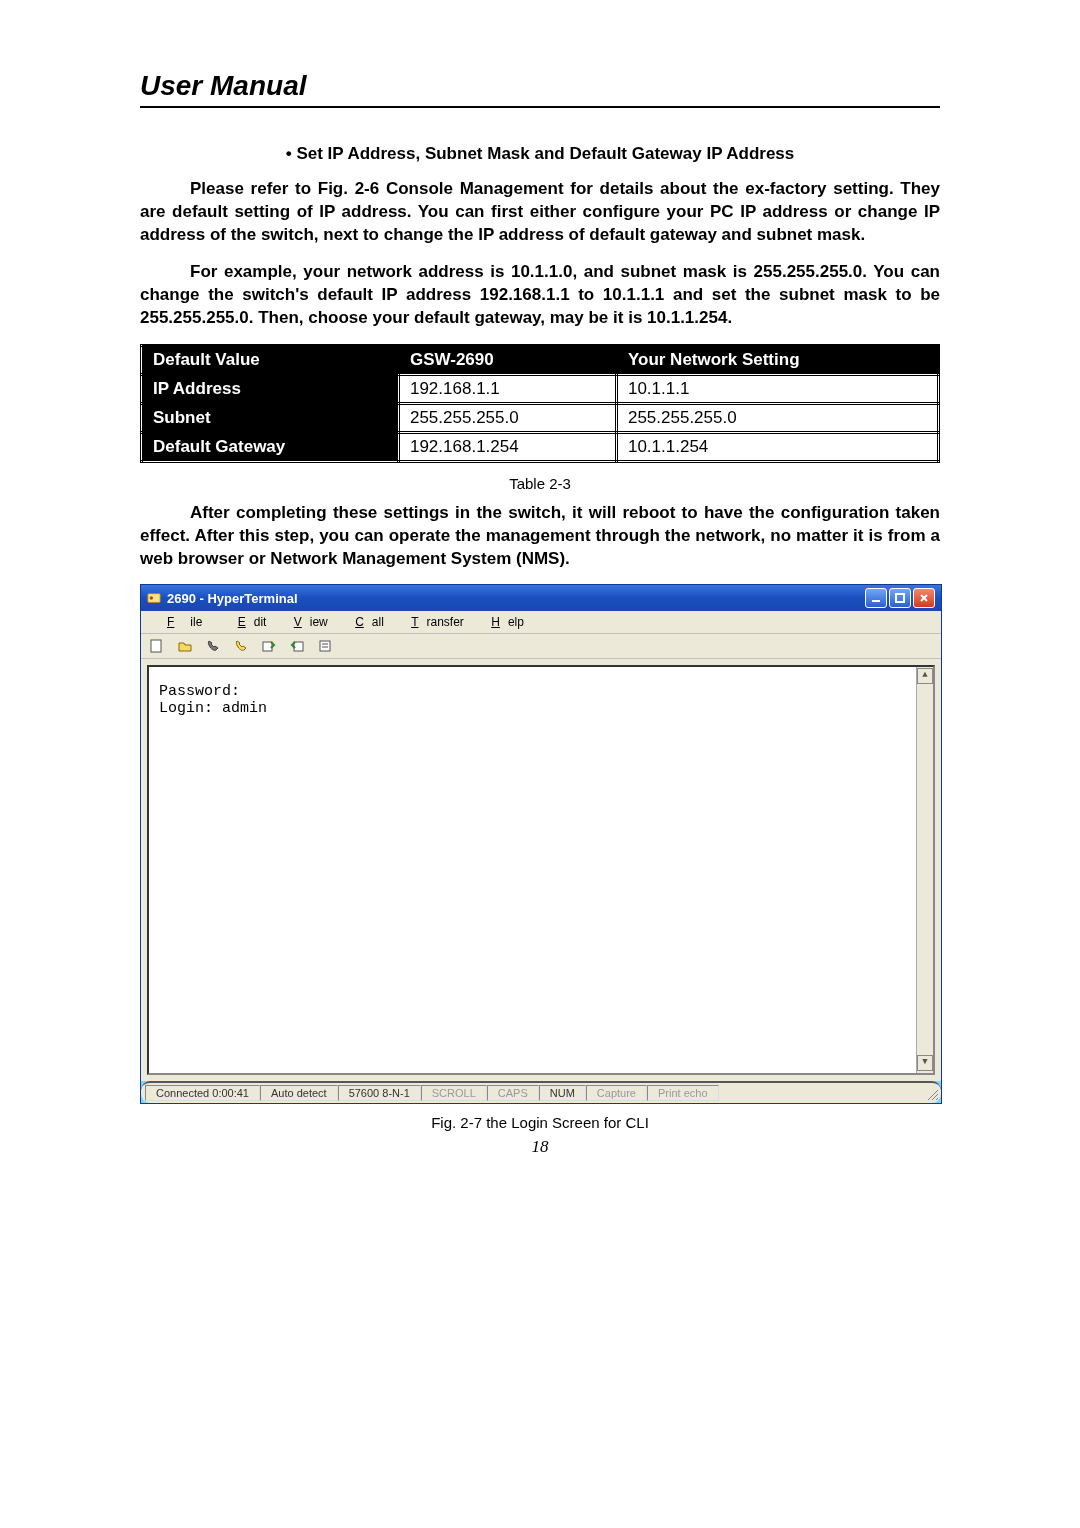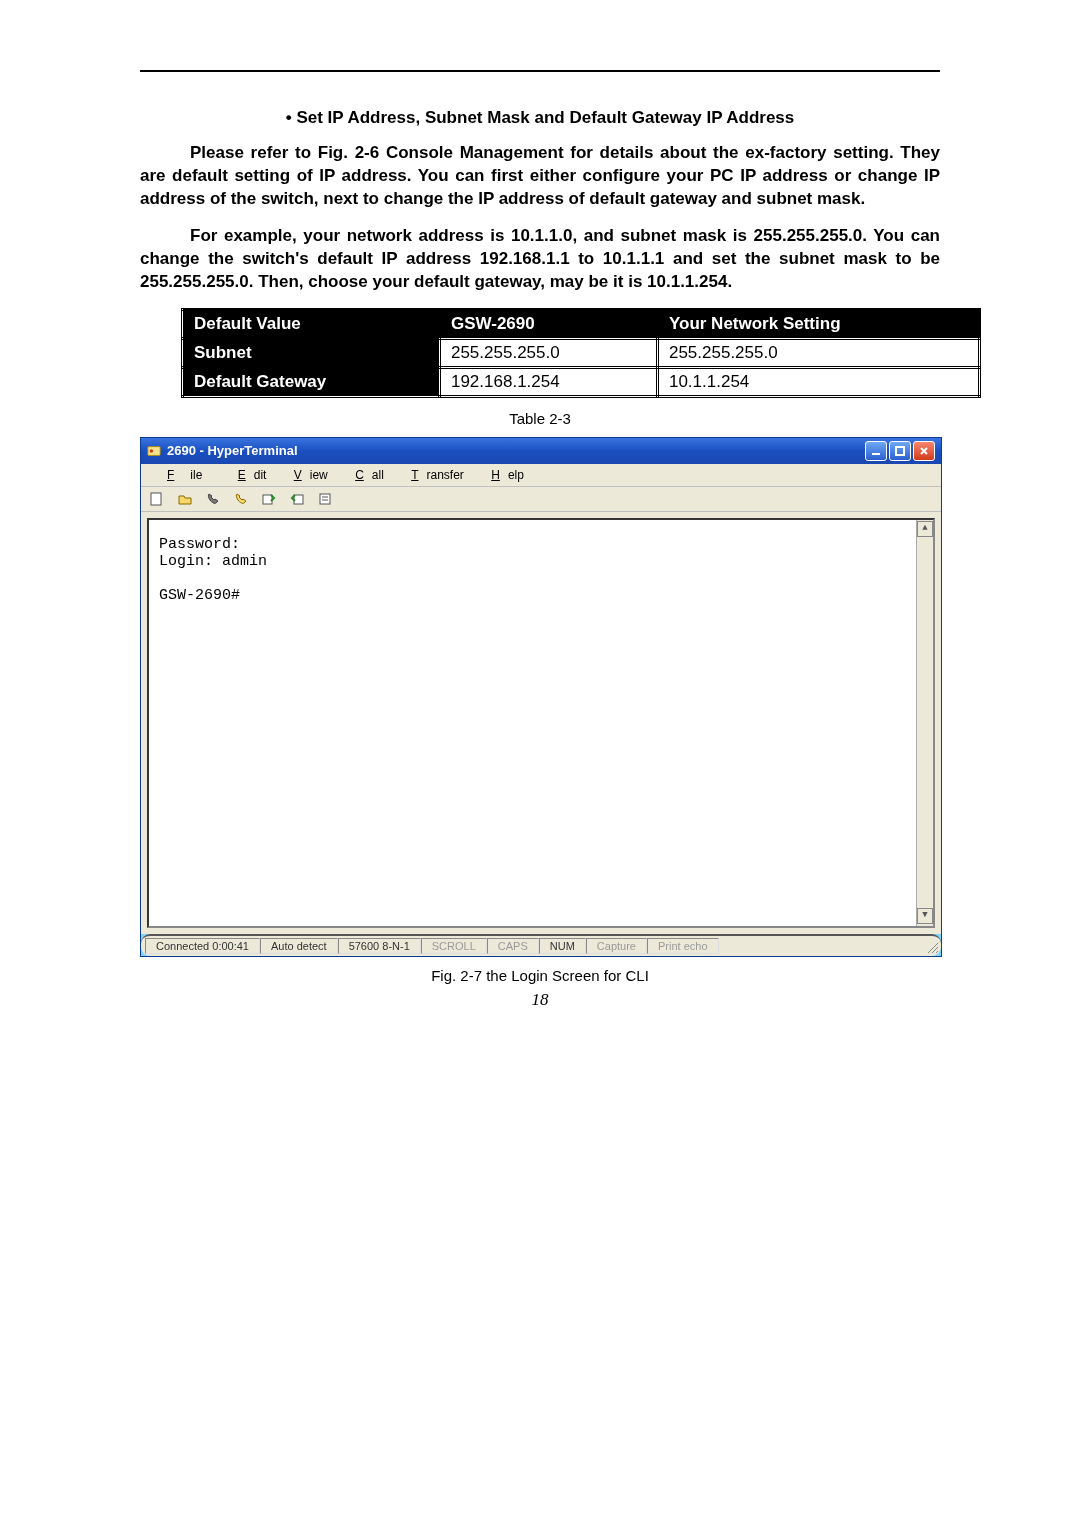--- a/index.html
+++ b/index.html
@@ -40,21 +40,20 @@
     }
     .indent {
       text-indent: 50px;
     }
     table.net-table {
       border-collapse: collapse;
       width: 100%;
       margin-top: 6px;
       font-family: Arial, sans-serif;
       font-size: 17px;
-      margin-left: 41px;
     }
     table.net-table th, table.net-table td {
       border: 3px double #000;
       padding: 3px 10px;
       text-align: left;
     }
     table.net-table th {
       background: #000;
       color: #fff;
       font-weight: bold;
@@ -226,49 +225,56 @@
       font-family: "Times New Roman", serif;
       font-style: italic;
       font-size: 17px;
       margin-top: 6px;
     }
   </style>
 </head>
 <body>
 
 <div class="page">
+  <div class="doc-title">User Manual</div>
   <div class="rule"></div>
 
   <div class="section-heading">• Set IP Address, Subnet Mask and Default Gateway IP Address</div>
 
   <p class="para indent">Please refer to Fig. 2-6 Console Management for details about the ex-factory setting. They are default setting of IP address. You can first either configure your PC IP address or change IP address of the switch, next to change the IP address of default gateway and subnet mask.</p>
   <p class="para indent">For example, your network address is 10.1.1.0, and subnet mask is 255.255.255.0. You can change the switch's default IP address 192.168.1.1 to 10.1.1.1 and set the subnet mask to be 255.255.255.0. Then, choose your default gateway, may be it is 10.1.1.254.</p>
 
   <table class="net-table">
     <tbody>
         <tr>
       <th>Default  Value</th>
       <th>GSW-2690</th>
       <th>Your Network Setting</th>
+    </tr>
+    <tr>
+      <td class="col-label">IP Address</td>
+      <td>192.168.1.1</td>
+      <td>10.1.1.1</td>
     </tr>
     <tr>
       <td class="col-label">Subnet</td>
       <td>255.255.255.0</td>
       <td>255.255.255.0</td>
     </tr>
     <tr>
       <td class="col-label">Default Gateway</td>
       <td>192.168.1.254</td>
       <td>10.1.1.254</td>
     </tr>
   </tbody>
     </table>
 
   <div class="table-caption">Table 2-3</div>
 
+  <p class="para indent">After completing these settings in the switch, it will reboot to have the configuration taken effect. After this step, you can operate the management through the network, no matter it is from a web browser or Network Management System (NMS).</p>
 
   <div class="window">
     <div class="titlebar">
       <div class="title-left">
         <span class="appicon">
           <svg viewBox="0 0 16 16">
               <rect x="1" y="3" width="14" height="10" rx="1" fill="#f7e38b" stroke="#b38a00"></rect>
               <circle cx="5" cy="8" r="2" fill="#d23a1a"></circle>
             </svg>
         </span>
@@ -343,21 +349,20 @@
             <line x1="5" y1="9" x2="11" y2="9" stroke="#555"></line>
           </svg>
         </span>
     </div>
 
     <div class="terminal-wrap">
       <div class="terminal">
         <p class="cmd-line">Password:</p>
         <p class="cmd-line">Login: admin</p>
         <p class="cmd-line">&nbsp;</p>
-        <p class="cmd-line">GSW-2690#</p>
         <div class="scroll-track">
           <div class="arrow up">▲</div>
           <div class="arrow down">▼</div>
         </div>
       </div>
     </div>
 
     <div class="statusbar">
       <div class="status-cell">Connected 0:00:41</div>
       <div class="status-cell">Auto detect</div>

